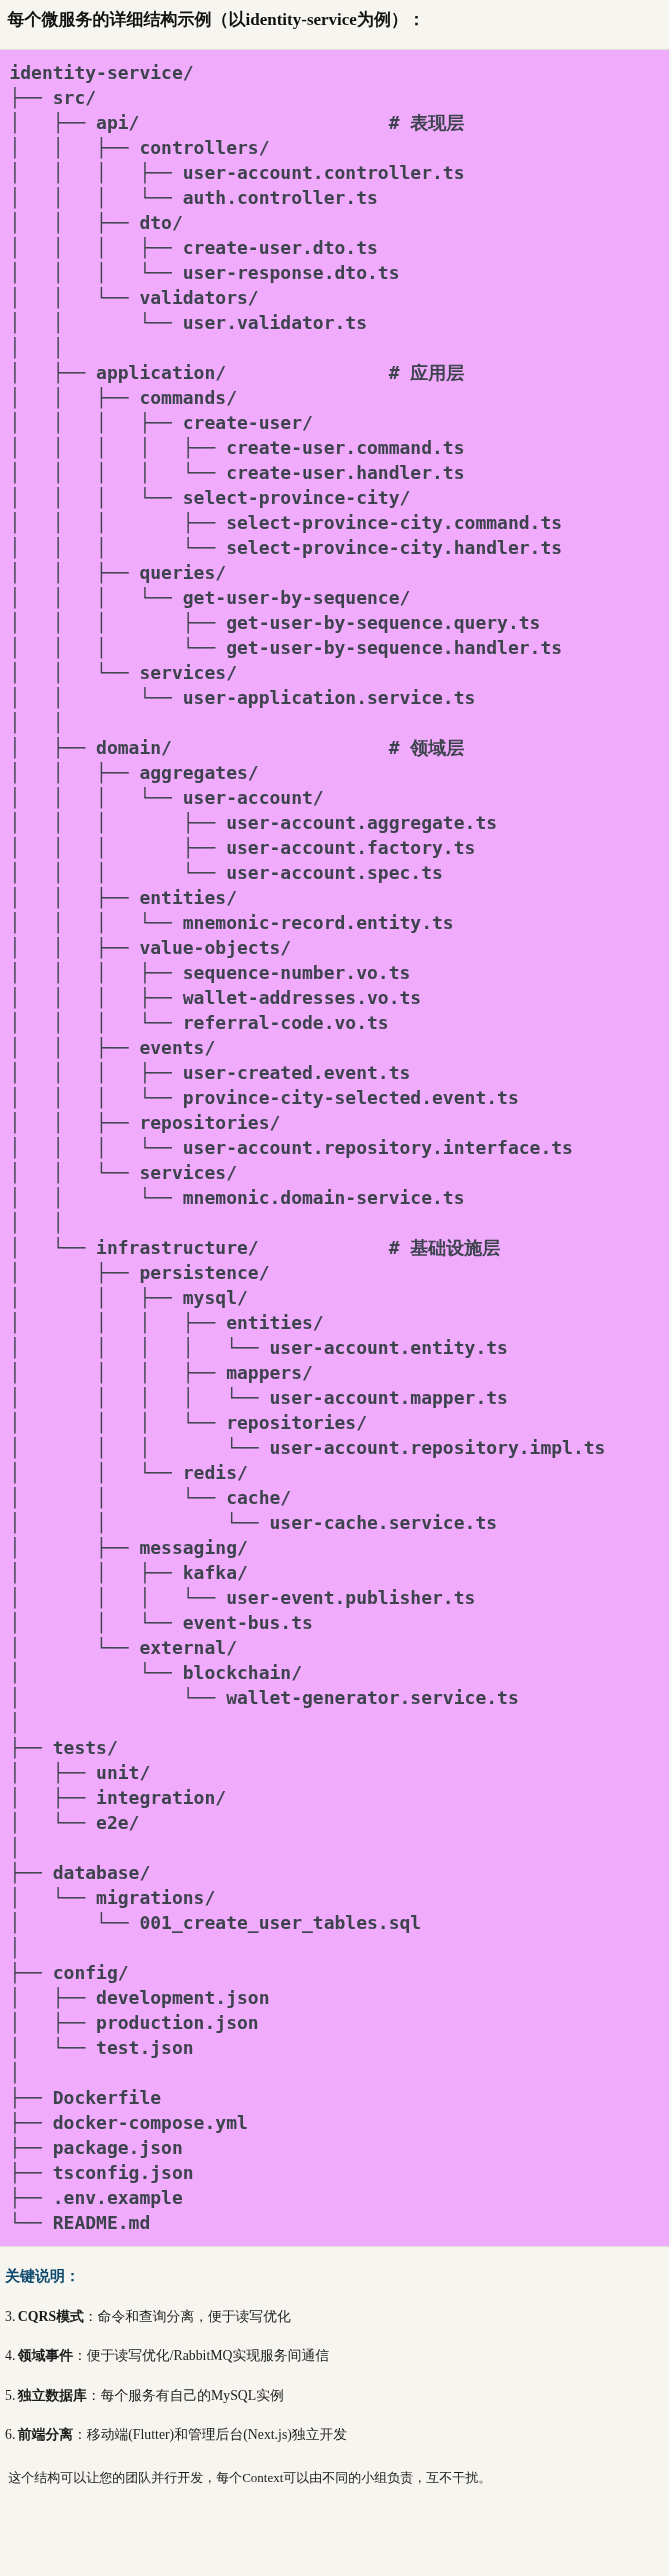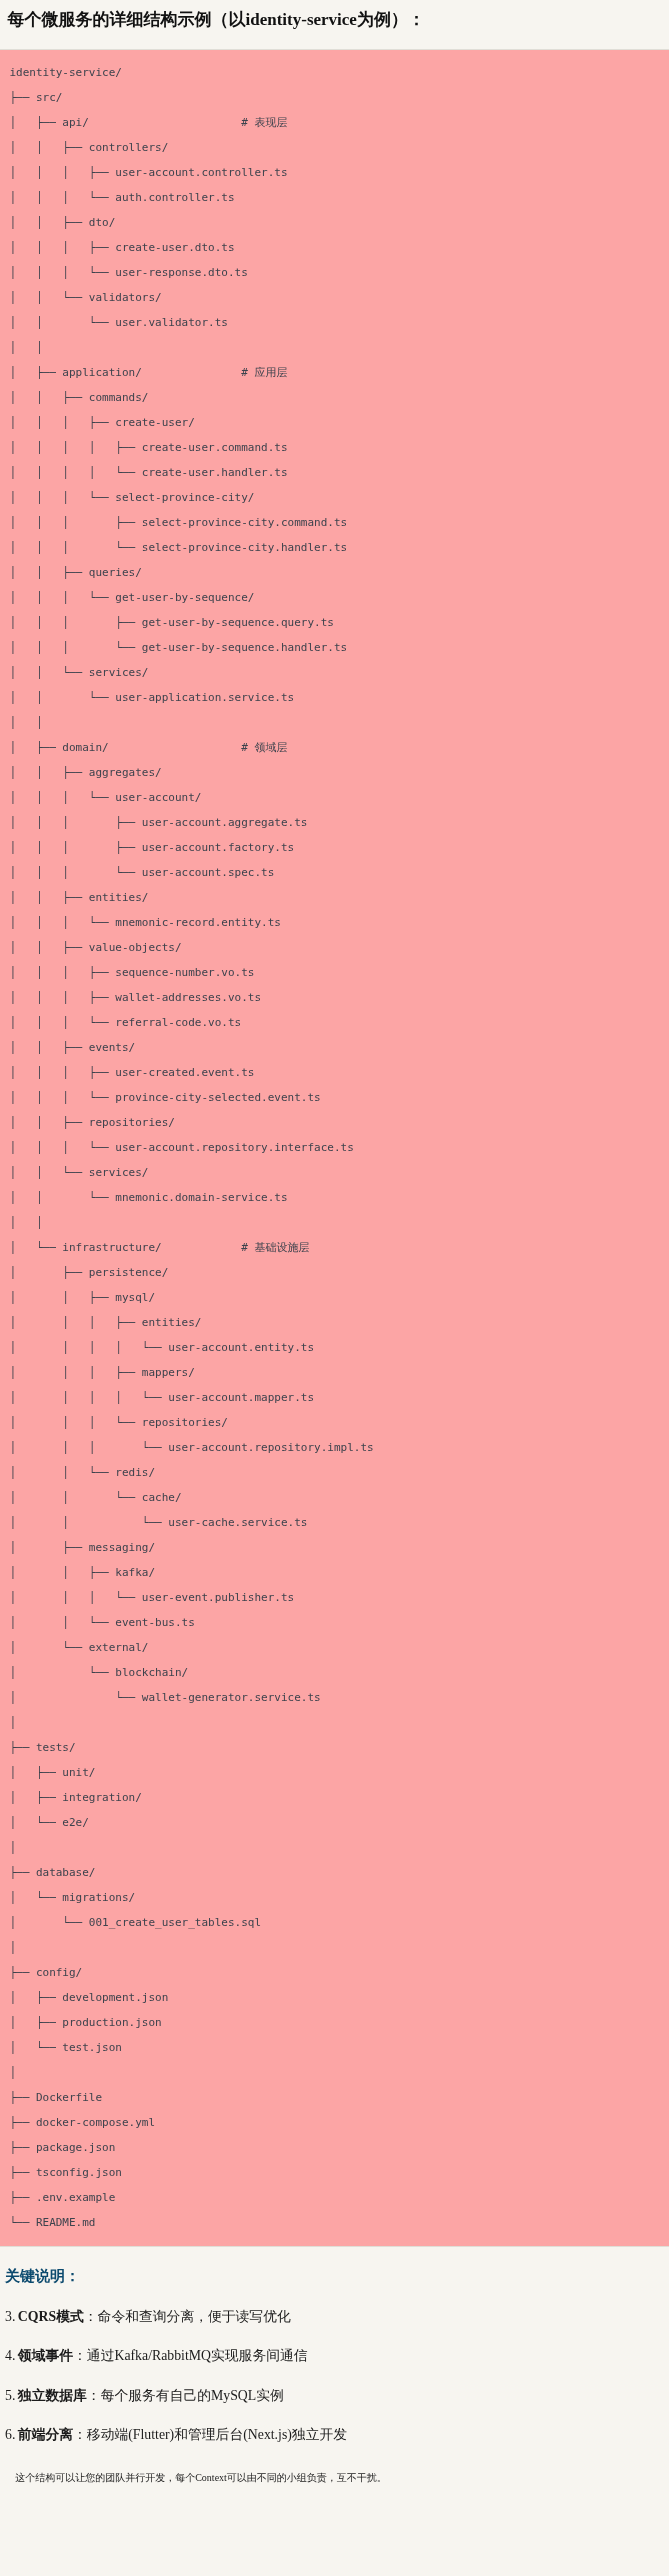--- a/index.html
+++ b/index.html
@@ -15,30 +15,31 @@
     margin: 0;
     padding: 7.5px 8.8px 0 7.5px;
     font-size: 17px;
     line-height: 24px;
     font-weight: 700;
     color: #111;
     height: 24px;
   }
   .code-block {
     margin: 17px 0 0 0;
-    background: #fca5a5;
+    background: #f0abfc;
     border-top: 0.6px solid #e0ded7;
     border-bottom: 0.6px solid #e0ded7;
     padding: 10.6px 9.4px 10.6px 9.4px;
     font-family: "DejaVu Sans Mono", "Liberation Mono", monospace;
-    font-size: 11px;
+    font-size: 18px;
     line-height: 25px;
     color: #3d434d;
     white-space: pre;
     overflow: hidden;
+    font-weight: bold;
   }
   .notes {
     margin: 21px 7.5px 0 5px;
   }
   .notes-heading {
     margin: 0 0 25px 0;
     font-size: 15px;
     line-height: 16.3px;
     font-weight: 700;
     color: #0c4a6e;
@@ -47,25 +48,25 @@
     margin: 0 0 24.4px 0;
     font-size: 13.8px;
     line-height: 15px;
     color: #1b1b1b;
     white-space: nowrap;
   }
   .note-num { margin-right: 2.5px; }
   .note-label { font-weight: 700; }
   .closing-paragraph {
     margin: 28px 0 0 0;
-    font-size: 10px;
+    font-size: 13px;
     line-height: 16.3px;
     color: #1b1b1b;
     margin-left: -3.8px;
-    padding-left: 14px;
+    padding-left: 7px;
   }
 </style>
 </head>
 <body>
 
 <main>
 
   <h2 class="page-title">每个微服务的详细结构示例（以identity-service为例）：</h2>
 
   <pre class="code-block">identity-service/
@@ -157,21 +158,21 @@
 └── README.md</pre>
 
   <section class="notes">
     <h3 class="notes-heading">关键说明：</h3>
 
     <div>
 
 
   <div class="note-item"><span class="note-num">3.</span><strong class="note-label">CQRS模式</strong><span class="note-text">：命令和查询分离，便于读写优化</span></div>
 
-  <div class="note-item"><span class="note-num">4.</span><strong class="note-label">领域事件</strong><span class="note-text">：通过Kafka/RabbitMQ实现服务间通信</span></div>
+  <div class="note-item"><span class="note-num">4.</span><strong class="note-label">领域事件</strong><span class="note-text">：便于读写优化/RabbitMQ实现服务间通信</span></div>
 
   <div class="note-item"><span class="note-num">5.</span><strong class="note-label">独立数据库</strong><span class="note-text">：每个服务有自己的MySQL实例</span></div>
 
   <div class="note-item"><span class="note-num">6.</span><strong class="note-label">前端分离</strong><span class="note-text">：移动端(Flutter)和管理后台(Next.js)独立开发</span></div>
 </div>
 
     <p class="closing-paragraph">这个结构可以让您的团队并行开发，每个Context可以由不同的小组负责，互不干扰。</p>
   </section>
 
 </main>

